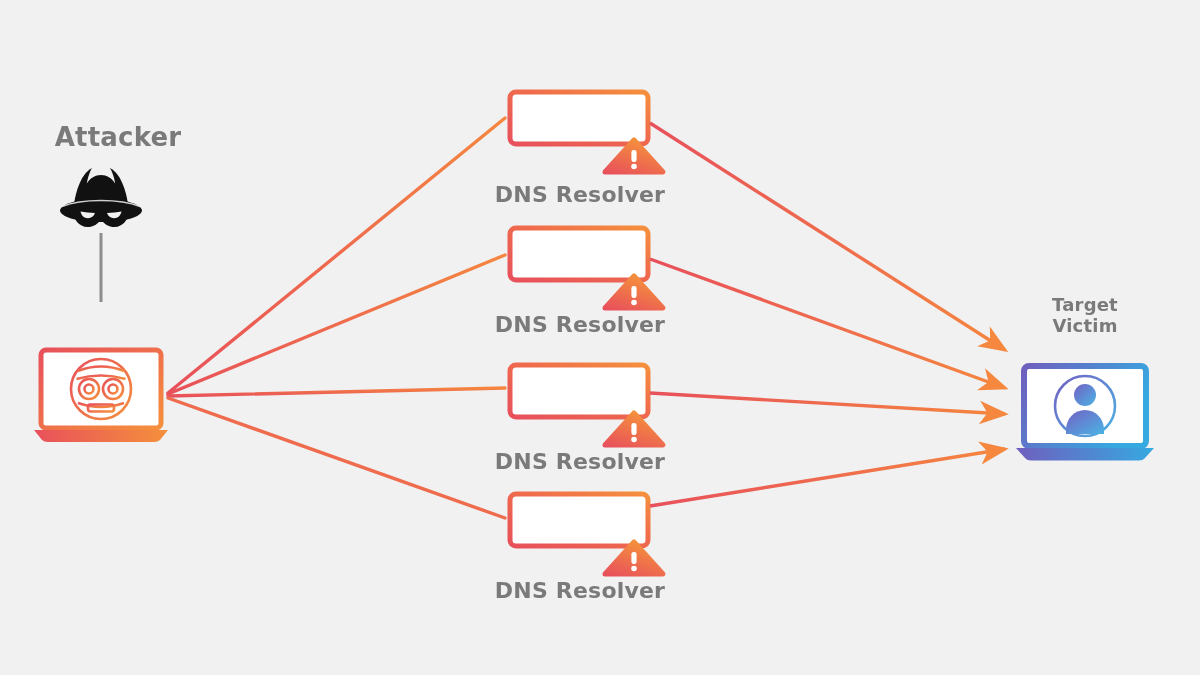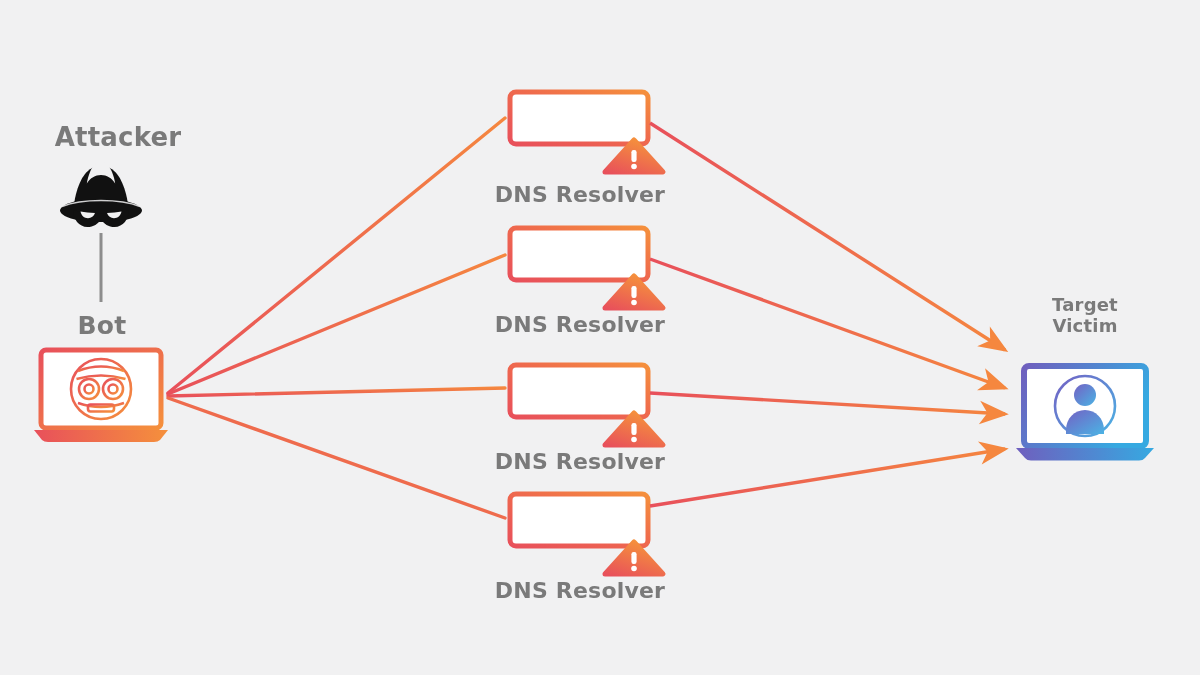--- a/index.html
+++ b/index.html
@@ -272,21 +272,20 @@
       <g>
         <circle cx="1085" cy="406" r="30" fill="none" stroke="url(#gradAvatar)" stroke-width="2.6"></circle>
         <circle cx="1085" cy="395" r="11" fill="url(#gradAvatar)"></circle>
         <path d="M1066 430 c 0 -11.5 8.5 -20 19 -20 c 10.5 0 19 8.5 19 20 l 0 4 l -38 0 Z" fill="url(#gradAvatar)"></path>
       </g>
     </g>
   </svg>
 
   <div class="node-label label-attacker">Attacker</div>
 
-  <div class="node-label label-bot">Bot</div>
 
   <div class="node-label label-target">Target
 Victim</div>
 
   <div class="node-label label-resolver lr-1">DNS Resolver</div>
   <div class="node-label label-resolver lr-2">DNS Resolver</div>
   <div class="node-label label-resolver lr-3">DNS Resolver</div>
   <div class="node-label label-resolver lr-4">DNS Resolver</div>
 
 </div>

